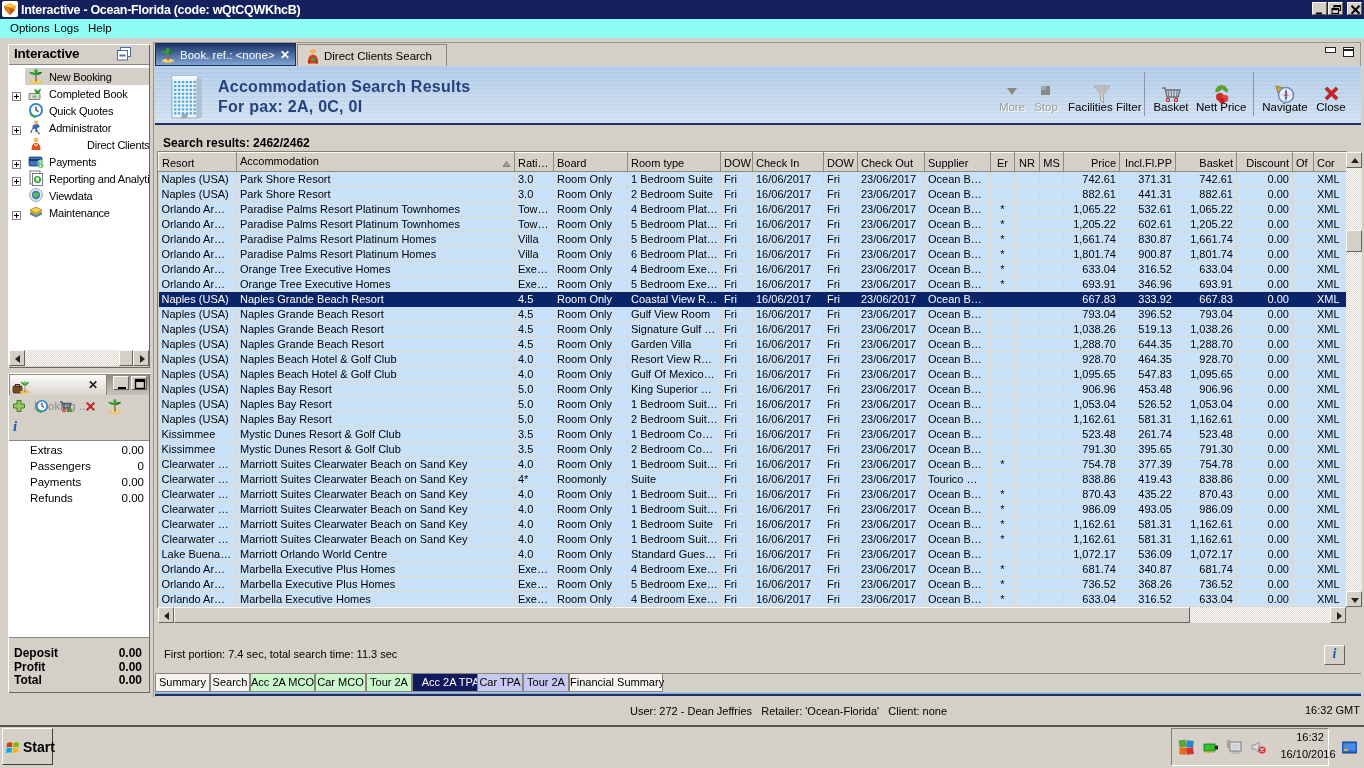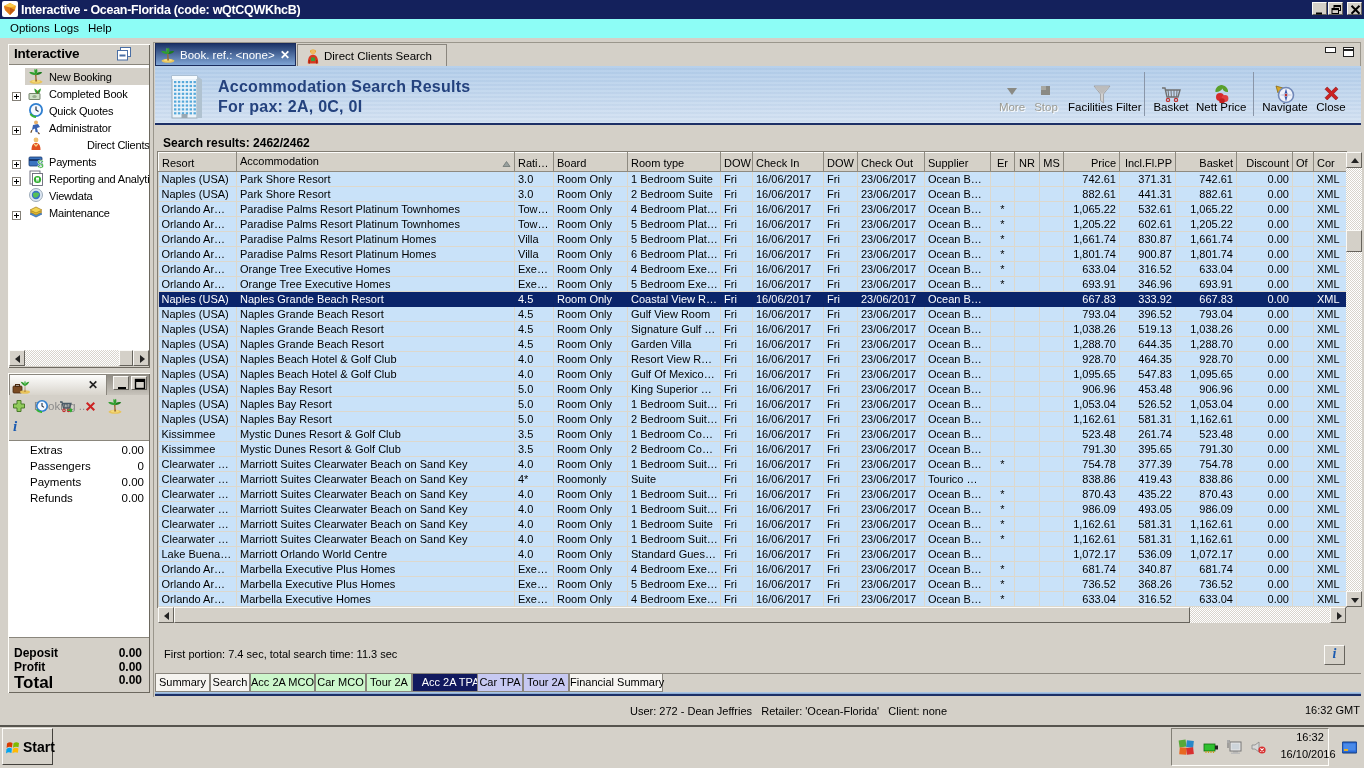--- a/index.html
+++ b/index.html
@@ -217,21 +217,21 @@
 <div class="blab" style="position:absolute;left:80px;top:460px;width:64px;text-align:right;font-size:11.5px;">0</div>
 <div class="blab" style="position:absolute;left:30px;top:476px;font-size:11.5px;">Payments</div>
 <div class="blab" style="position:absolute;left:80px;top:476px;width:64px;text-align:right;font-size:11.5px;">0.00</div>
 <div class="blab" style="position:absolute;left:30px;top:492px;font-size:11.5px;">Refunds</div>
 <div class="blab" style="position:absolute;left:80px;top:492px;width:64px;text-align:right;font-size:11.5px;">0.00</div>
 <div style="position:absolute;left:9px;top:637px;width:140px;height:55px;background:#d4d0c8;border-top:1px solid #8a867c;"></div>
 <div style="position:absolute;left:14px;top:646.0px;font-weight:bold;font-size:12px;">Deposit</div>
 <div style="position:absolute;left:78px;top:646.0px;width:64px;text-align:right;font-weight:bold;font-size:12px;">0.00</div>
 <div style="position:absolute;left:14px;top:659.5px;font-weight:bold;font-size:12px;">Profit</div>
 <div style="position:absolute;left:78px;top:659.5px;width:64px;text-align:right;font-weight:bold;font-size:12px;">0.00</div>
-<div style="position:absolute;left:14px;top:673.0px;font-weight:bold;font-size:17px;">Total</div>
+<div style="position:absolute;left:14px;top:673.0px;font-weight:bold;font-size:12px;">Total</div>
 <div style="position:absolute;left:78px;top:673.0px;width:64px;text-align:right;font-weight:bold;font-size:12px;">0.00</div>
 <div style="position:absolute;left:153px;top:42px;width:1208px;height:655px;background:#d4d0c8;border:1px solid #9a968c;border-bottom:none;"></div>
 <div style="position:absolute;left:155px;top:43px;width:141px;height:23px;background:linear-gradient(#1c3468,#7fa5d5);border:1px solid #1a2c5c;text-align:center;">
     <span style="position:absolute;left:4px;top:3px;"><svg width="16" height="16" viewBox="0 0 16 16" style="">
         <ellipse cx="8" cy="13.8" rx="6.5" ry="2" fill="#e8c35a"></ellipse>
         <ellipse cx="8" cy="13.2" rx="4" ry="1.2" fill="#f5da7a"></ellipse>
         <path d="M7.2 13.5 C7.5 10 7.2 8 6.8 6.5 L8.6 6.5 C8.4 9 8.6 11 9.2 13.5 Z" fill="#9a6a30"></path>
         <path d="M7.7 6.8 C5 7.2 2.6 6.2 1.2 4.4 C3.6 3.4 6.4 4.4 7.7 6 Z" fill="#2f9e2f"></path>
         <path d="M7.7 6.8 C10.4 7.2 12.8 6.2 14.2 4.4 C11.8 3.4 9 4.4 7.7 6 Z" fill="#1e7a1e"></path>
         <path d="M7.7 6.5 C6.2 4.8 5.8 2.6 6.6 0.8 C8.4 2 9.2 4.2 8.6 6.3 Z" fill="#45b545"></path>

